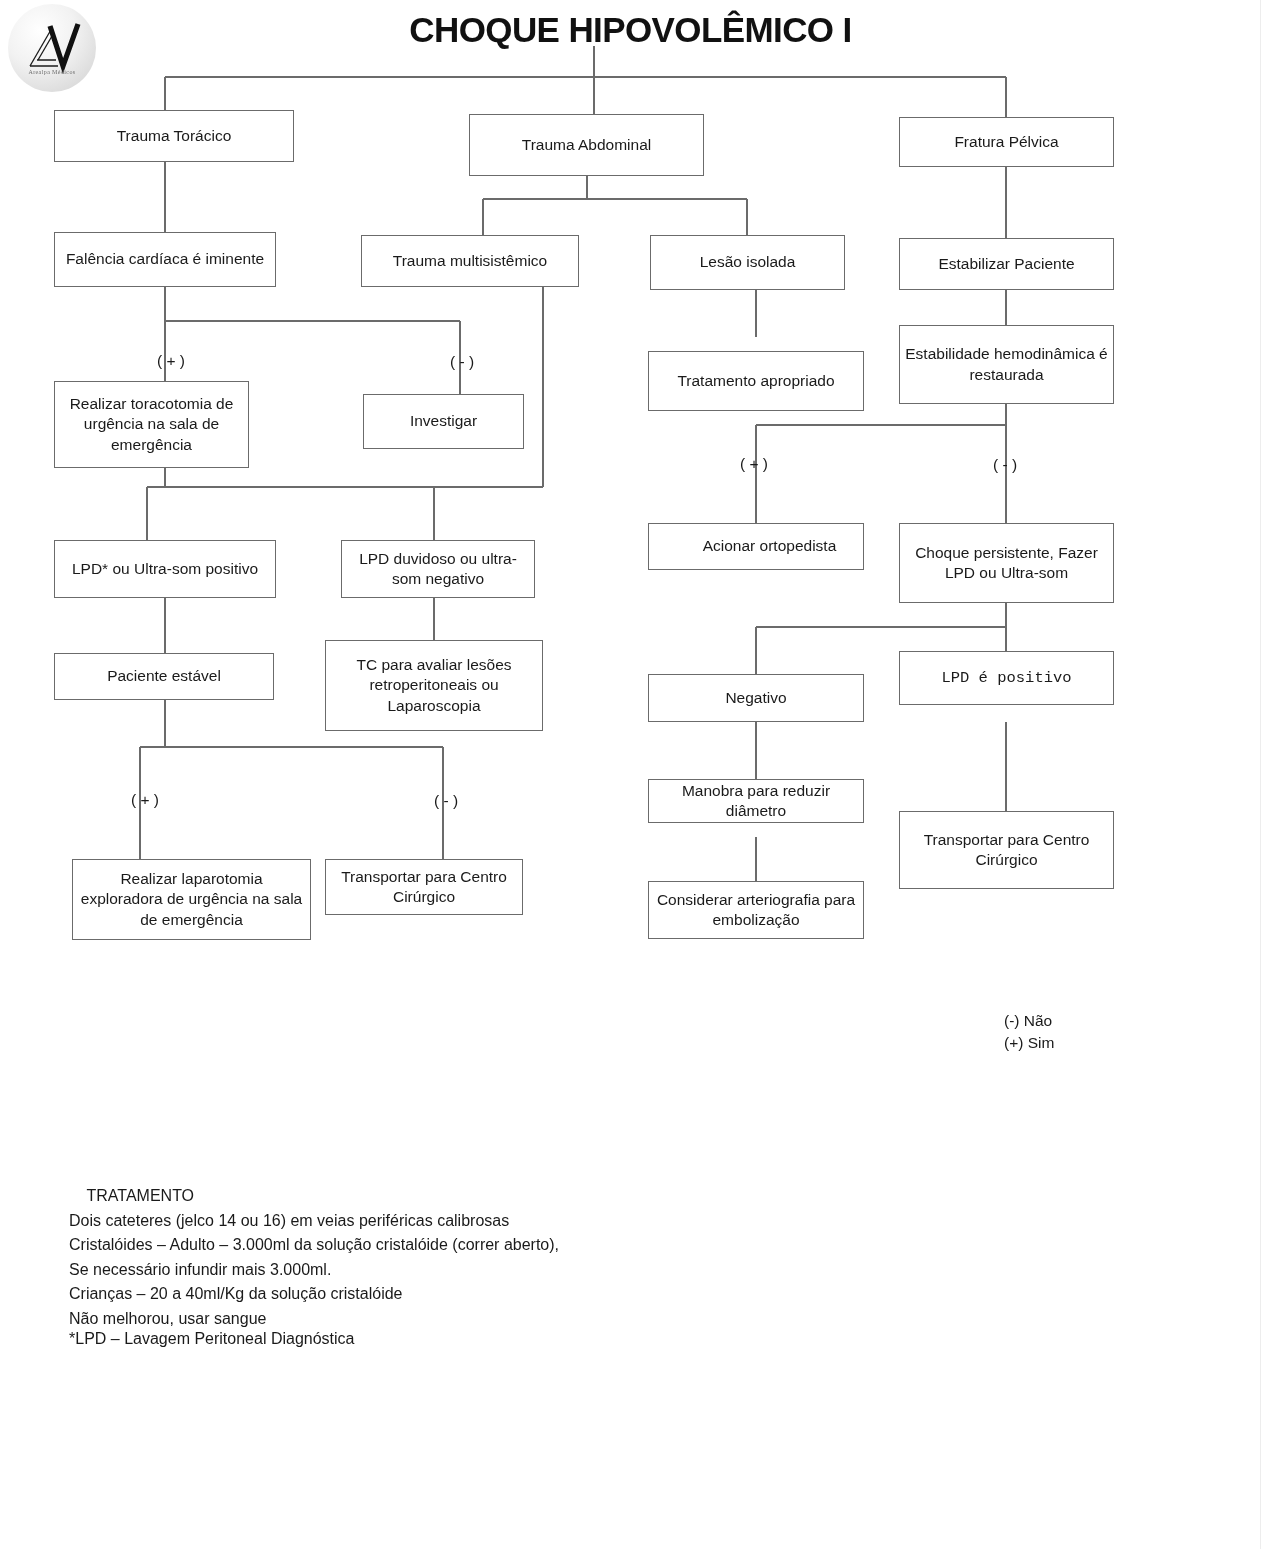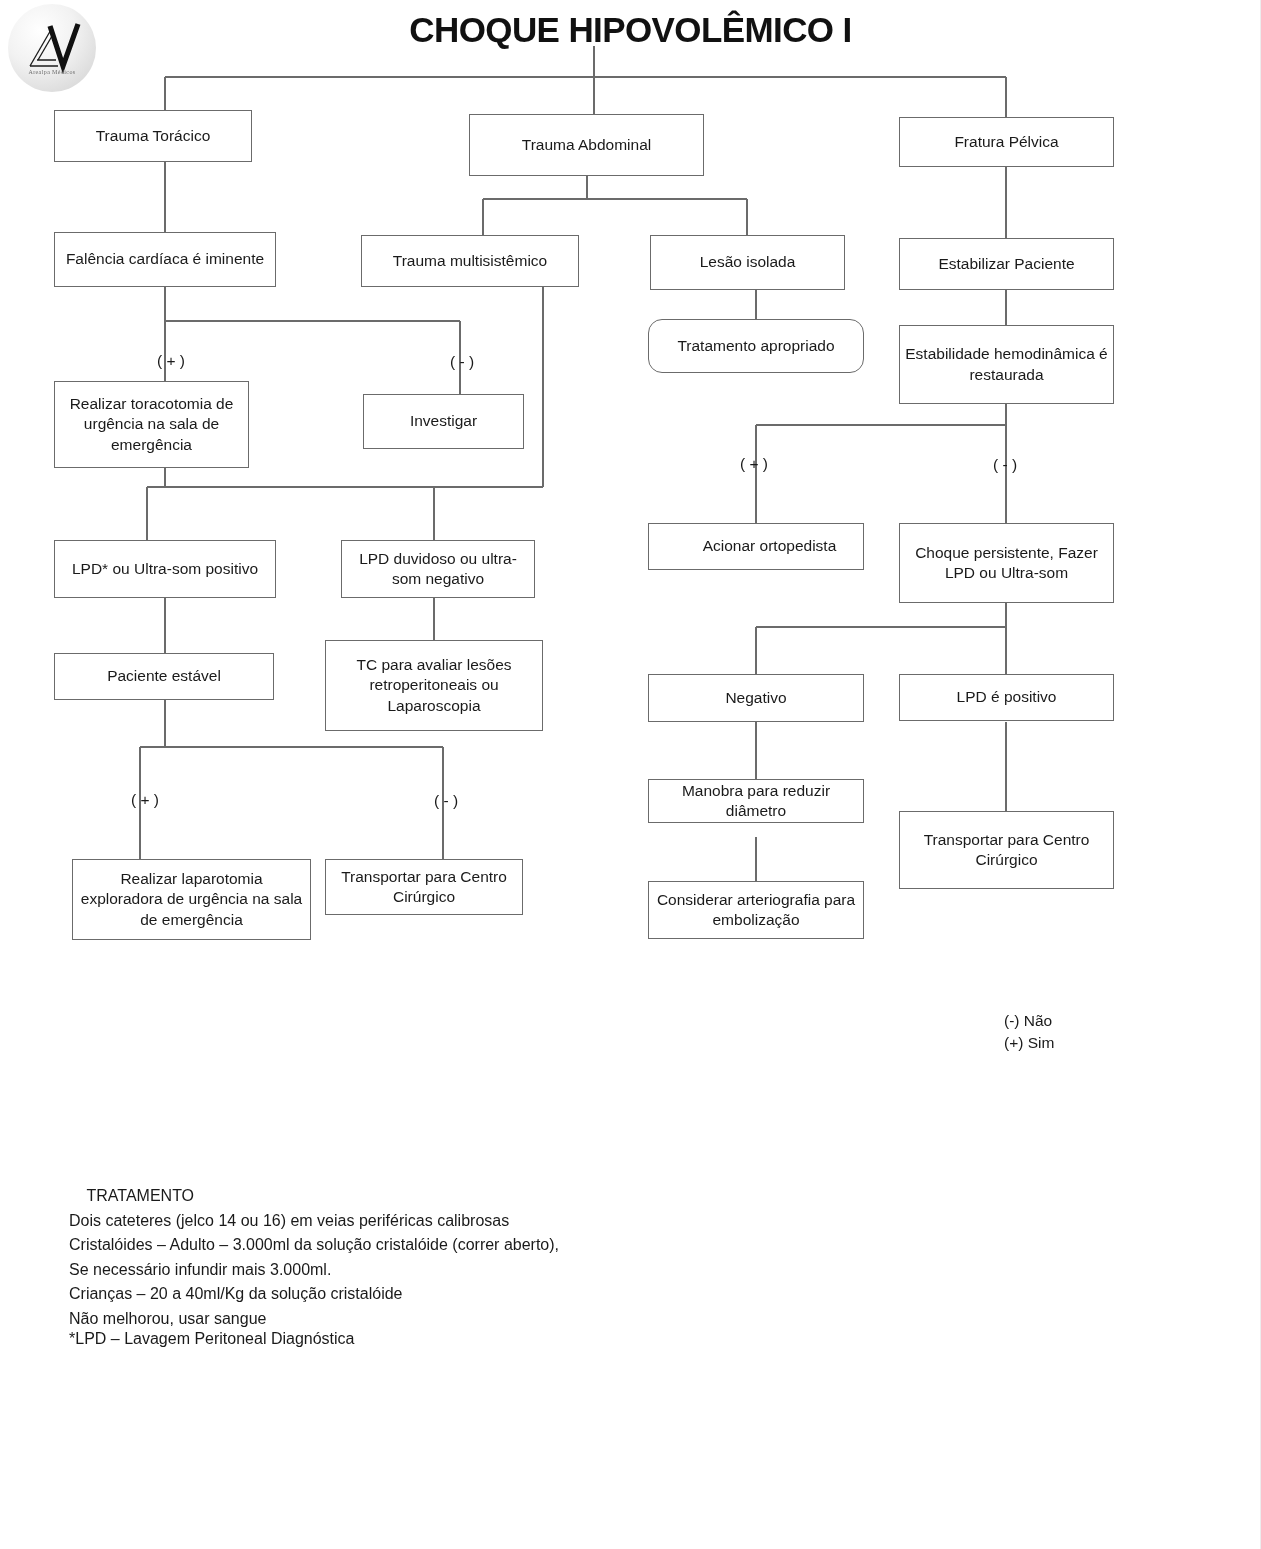--- a/index.html
+++ b/index.html
@@ -196,21 +196,21 @@
         <path d="M140 747 L140 859"></path>
         <path d="M443 747 L443 859"></path>
 
         <path d="M756 722 L756 779"></path>
         <path d="M756 837 L756 881"></path>
 
         <path d="M1006 722 L1006 811"></path>
       </g>
     </svg>
 
-    <div class="node" style="left:54px;top:110px;width:198px;height:52px;">
+    <div class="node" style="left:54px;top:110px;width:240px;height:52px;">
       <span>Trauma Torácico</span>
     </div>
 
     <div class="node" style="left:469px;top:114px;width:235px;height:62px;">
       <span>Trauma Abdominal</span>
     </div>
 
     <div class="node" style="left:899px;top:117px;width:215px;height:50px;">
       <span>Fratura Pélvica</span>
     </div>
@@ -232,21 +232,21 @@
     </div>
 
     <div class="node" style="left:54px;top:381px;width:195px;height:87px;">
       <span>Realizar toracotomia de urgência na sala de emergência</span>
     </div>
 
     <div class="node" style="left:363px;top:394px;width:161px;height:55px;">
       <span>Investigar</span>
     </div>
 
-    <div class="node" style="left:648px;top:319px;width:216px;height:54px;border-radius:14px;">
+    <div class="node" style="left:648px;top:351px;width:216px;height:60px;">
       <span>Tratamento apropriado</span>
     </div>
 
     <div class="node" style="left:899px;top:325px;width:215px;height:79px;">
       <span>Estabilidade hemodinâmica é restaurada</span>
     </div>
 
     <div class="node" style="left:54px;top:540px;width:222px;height:58px;">
       <span>LPD* ou Ultra-som positivo</span>
     </div>
@@ -268,21 +268,21 @@
     </div>
 
     <div class="node" style="left:325px;top:640px;width:218px;height:91px;">
       <span>TC para avaliar lesões retroperitoneais ou Laparoscopia</span>
     </div>
 
     <div class="node" style="left:648px;top:674px;width:216px;height:48px;">
       <span>Negativo</span>
     </div>
 
-    <div class="node" style="left:899px;top:674px;width:215px;height:47px;">
+    <div class="node" style="left:899px;top:651px;width:215px;height:54px;font-family:Liberation Mono, monospace;">
       <span>LPD é positivo</span>
     </div>
 
     <div class="node" style="left:72px;top:859px;width:239px;height:81px;">
       <span>Realizar laparotomia exploradora de urgência na sala de emergência</span>
     </div>
 
     <div class="node" style="left:325px;top:859px;width:198px;height:56px;">
       <span>Transportar para Centro Cirúrgico</span>
     </div>

